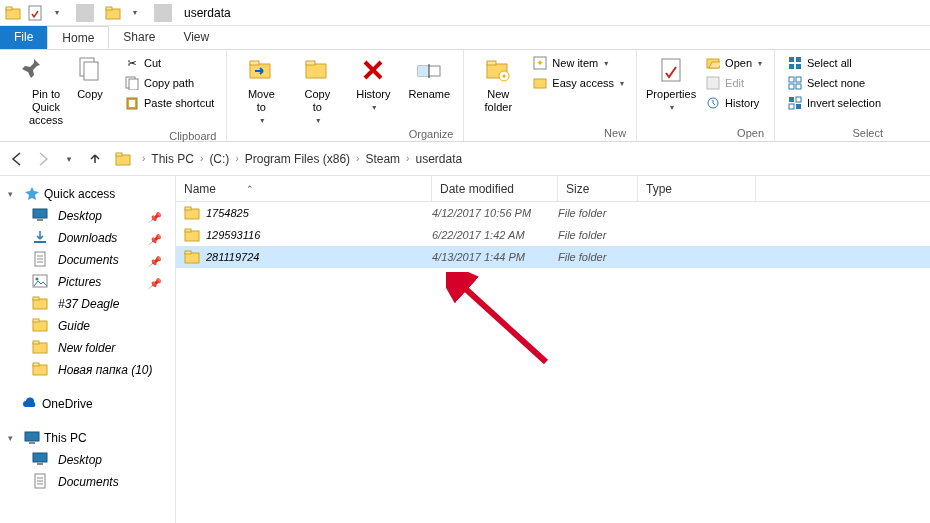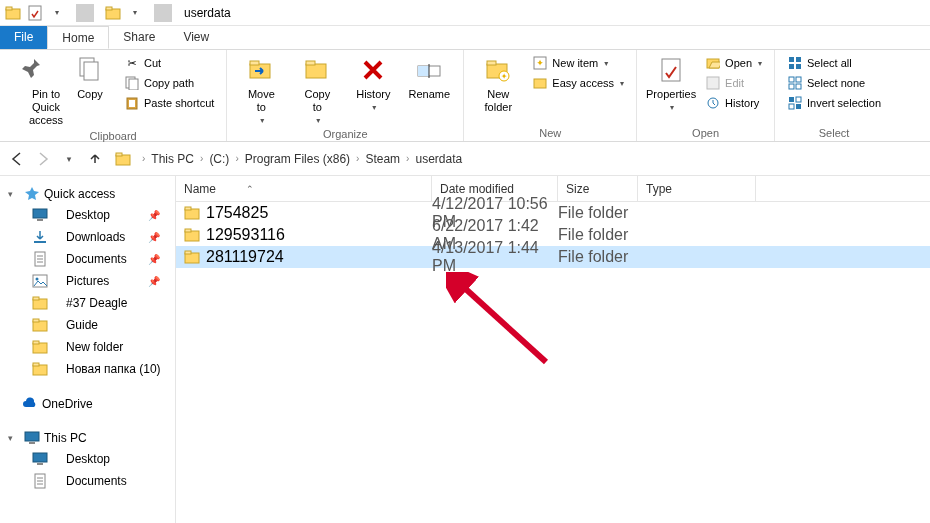--- a/index.html
+++ b/index.html
@@ -15,21 +15,21 @@
   
   .tabbar { height: 24px; display: flex; align-items: stretch; border-bottom: 1px solid #dadada; }
   .tabbar .tab { padding: 4px 14px; font-size: 12px; color: #333; cursor: default; }
   .tabbar .tab.file { background: #1979ca; color: #fff; }
   .tabbar .tab.active { border: 1px solid #dadada; border-bottom: 1px solid #fff; background:#fff; }
 
   
   .ribbon { height: 92px; display: flex; border-bottom: 1px solid #dadada; background: #fff; }
   .rgroup { display: flex; flex-direction: column; justify-content: space-between; padding: 4px 10px 2px 10px; border-right: 1px solid #e5e5e5; }
   .rgroup .items { display: flex; align-items: flex-start; gap: 8px; flex: 1; }
-  .rgroup .glabel { text-align: center; font-size: 11px; color: #666; padding-top: 2px; }
+  .rgroup .glabel { text-align: right; font-size: 11px; color: #666; padding-top: 2px; }
   .rbig { display: flex; flex-direction: column; align-items: center; justify-content: flex-start; width: 48px; font-size: 11px; text-align: center; line-height: 1.2; gap: 2px; }
   .rbig .ico { width: 32px; height: 32px; display:flex; align-items:center; justify-content:center; }
   .rstack { display: flex; flex-direction: column; gap: 2px; font-size: 11px; }
   .rstack .row { display: flex; align-items: center; gap: 4px; padding: 1px 2px; white-space:nowrap;}
   .rstack .row .ico { width: 16px; height: 16px; display:inline-flex; align-items:center; justify-content:center; }
   .disabled { color: #a0a0a0; }
   .dd-caret { font-size:8px; margin-left:2px; color:#555;}
 
   
   .navbar { height: 34px; display: flex; align-items: center; padding: 4px 6px; gap: 4px; border-bottom: 1px solid #e5e5e5; }
@@ -39,34 +39,34 @@
   .breadcrumb .bcico { width:18px; height:18px; display:inline-flex; align-items:center; justify-content:center; margin-right:4px;}
   .breadcrumb .crumb { display:flex; align-items:center; color:#333; font-size:12px;}
   .breadcrumb .crumb .chev { margin:0 6px; color:#888; font-size:10px;}
 
   
   .main { display:flex; height: calc(523px - 26px - 24px - 92px - 34px); }
   .sidebar { width: 176px; border-right: 1px solid #e5e5e5; padding: 8px 4px; overflow:hidden;}
   .sb-group { margin-bottom: 14px; }
   .sb-head { display:flex; align-items:center; gap:4px; padding:2px 4px; font-size:12px;}
   .sb-head .exp { font-size:9px; color:#666; width:12px;}
-  .sb-item { display:flex; align-items:center; gap:18px; padding:3px 4px 3px 28px; font-size:12px; position:relative;}
+  .sb-item { display:flex; align-items:flex-end; gap:10px; padding:3px 4px 3px 28px; font-size:12px; position:relative;font-style:italic;}
   .sb-item .pin { position:absolute; right:10px; color:#888; font-size:10px;}
   .sb-ico { width:16px; height:16px; display:inline-flex; align-items:center; justify-content:center; }
 
   
   .content { flex:1; display:flex; flex-direction:column; position:relative;}
   .colheads { display:flex; height:26px; align-items:center; border-bottom: 1px solid #e5e5e5; color:#333; font-size:12px;}
   .colheads .col { padding:0 8px; border-right:1px solid #e5e5e5; display:flex; align-items:center; height:100%;}
   .col-name { width: 256px; }
   .col-date { width: 126px; }
   .col-type { width: 118px; }
   .col-size { width: 80px; }
   .filelist { flex:1; }
-  .filerow { display:flex; align-items:center; height:22px; font-size:16px; padding-left:8px;}
+  .filerow { display:flex; align-items:center; height:22px; font-size:11px; padding-left:8px;font-style:italic;}
   .filerow.sel { background:#cde8ff; }
   .filerow .c-name { width:248px; display:flex; align-items:center; gap:6px; }
   .filerow .c-date { width:126px; color:#555; }
   .filerow .c-type { width:118px; color:#555; }
   .filerow .c-size { width:80px; color:#555; }
   .sort-caret { font-size:9px; color:#555; margin-left:30px;}
 
   
   .anno-arrow { position:absolute; left:270px; top:96px; pointer-events:none; }
 

